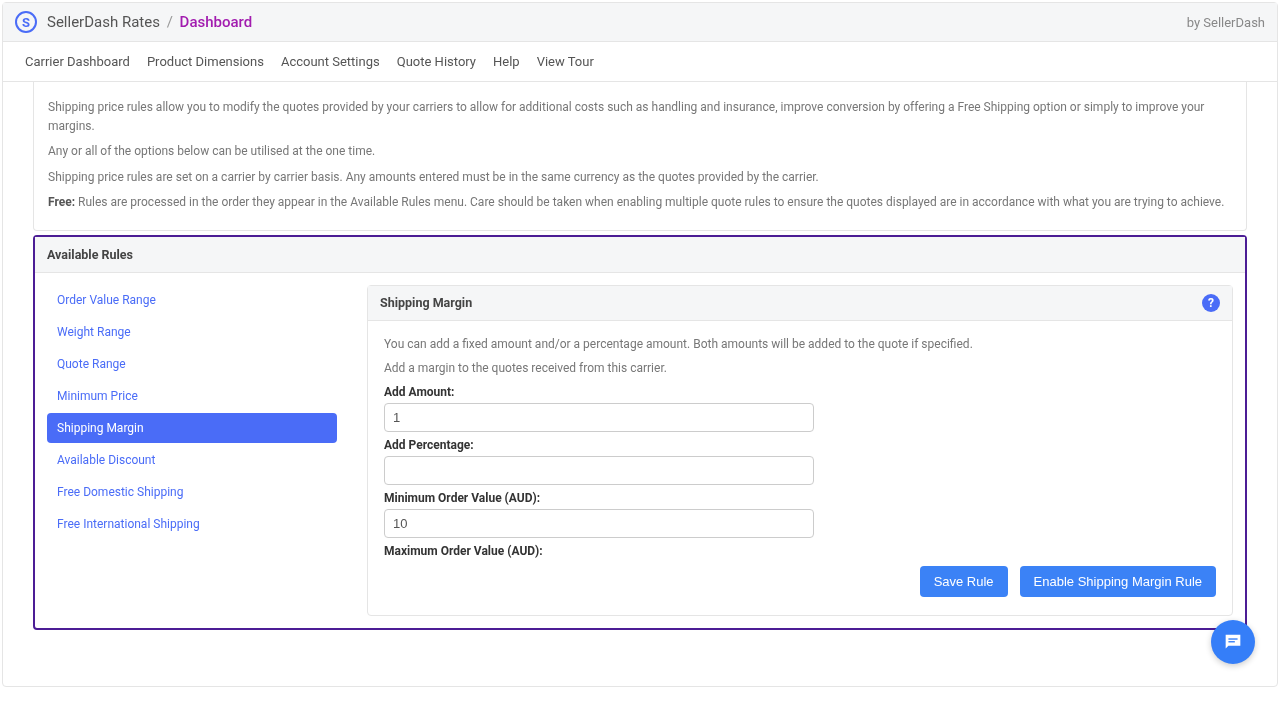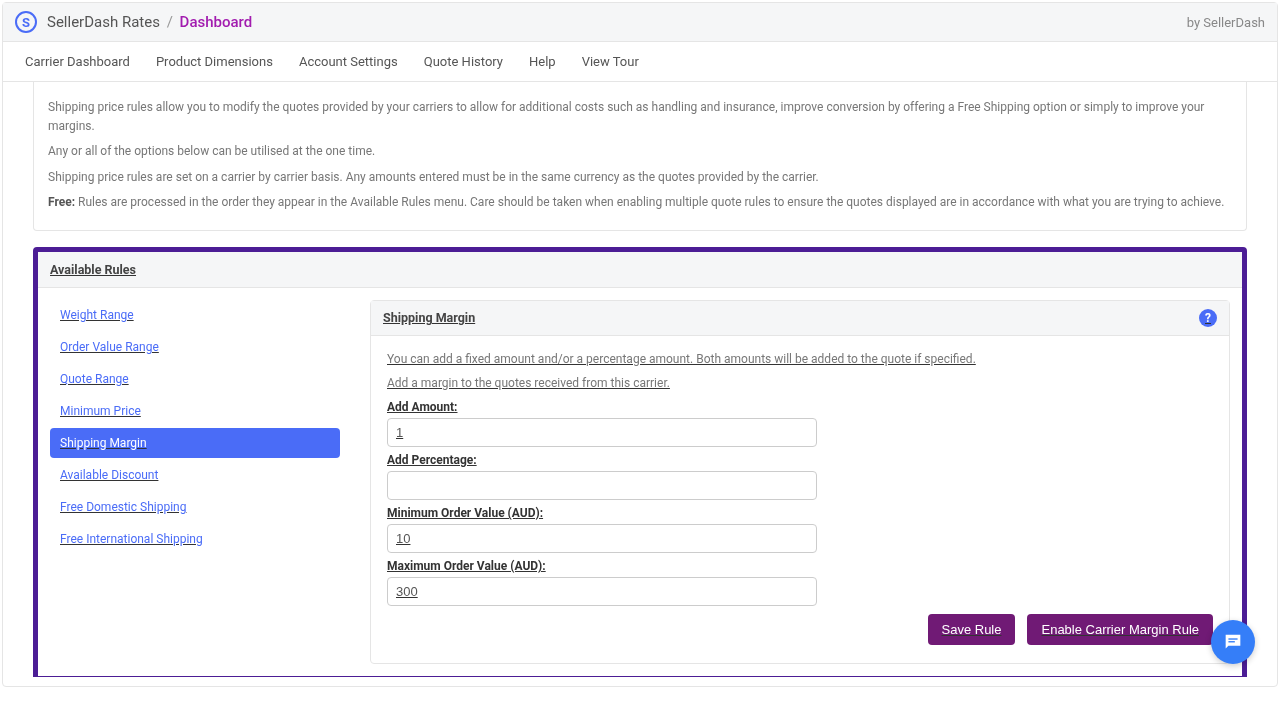--- a/index.html
+++ b/index.html
@@ -34,45 +34,44 @@
     display: flex; align-items: center; justify-content: center;
     color: #4a6cf7; font-weight: 700; font-size: 13px;
   }
   .breadcrumb { color: #555; font-size: 15px; }
   .breadcrumb .sep { color: #999; margin: 0 3px; }
   .breadcrumb .current { color: #a21caf; font-weight: 500; }
   .vendor { color: #888; font-size: 13px; }
 
   .navbar {
     display: flex;
-    gap: 26px;
+    gap: 17px;
     padding: 12px 22px;
     border-bottom: 1px solid #e5e5e5;
     font-size: 13px;
     color: #555;
   }
   .navbar a { color: #555; cursor: pointer; }
 
   .content { padding: 0 30px 30px 30px; height: calc(100% - 88px); overflow: auto; }
 
   .info-card {
     border: 1px solid #e5e5e5;
     border-top: none;
     border-radius: 0 0 4px 4px;
     padding: 16px 14px 18px 14px;
-    margin-bottom: 16px;
+    margin-bottom: 4px;
   }
   .info-card p { color: #777; font-size: 12px; line-height: 1.6; margin-bottom: 6px; }
   .info-card p:last-child { margin-bottom: 0; }
   .info-card strong { color: #555; }
 
   .panel {
-    border: 5px solid #4c1d95;
-    border-radius: 4px;
-    text-decoration: underline;
+    border: 2px solid #4c1d95;
+    border-radius: 4px;
   }
   .panel-header {
     background: #f5f6f7;
     border-bottom: 1px solid #e5e5e5;
     padding: 10px 12px;
     font-weight: 700;
     font-size: 12.5px;
     color: #444;
   }
   .panel-body { display: flex; padding: 12px; gap: 30px; }
@@ -114,21 +113,21 @@
     padding: 6px 8px;
     border: 1px solid #ccc;
     border-radius: 4px;
     font-size: 13px;
     color: #555;
     margin-bottom: 6px;
     display: block;
   }
   .button-row { display: flex; justify-content: flex-end; gap: 12px; margin-top: 8px; }
   .btn {
-    background: #701a75;
+    background: #3b82f6;
     color: #fff;
     border: none;
     padding: 8px 14px;
     border-radius: 4px;
     font-size: 13px;
     cursor: pointer;
   }
   .chat-fab {
     position: absolute;
     right: 22px; bottom: 22px;
@@ -173,22 +172,22 @@
       <p>Shipping price rules are set on a carrier by carrier basis. Any amounts entered must be in the same currency as the quotes provided by the carrier.</p>
       <p>
         <strong>Free:</strong><span> Rules are processed in the order they appear in the Available Rules menu. Care should be taken when enabling multiple quote rules to ensure the quotes displayed are in accordance with what you are trying to achieve.</span>
       </p>
     </div>
 
     <div class="panel">
       <div class="panel-header">Available Rules</div>
       <div class="panel-body">
         <div class="sidebar-rules">
+          <div class="rule-item">Order Value Range</div>
           <div class="rule-item">Weight Range</div>
-          <div class="rule-item">Order Value Range</div>
           <div class="rule-item">Quote Range</div>
           <div class="rule-item">Minimum Price</div>
           <div class="rule-item active">Shipping Margin</div>
           <div class="rule-item">Available Discount</div>
           <div class="rule-item">Free Domestic Shipping</div>
           <div class="rule-item">Free International Shipping</div>
         </div>
 
         <div class="rule-panel">
           <div class="rule-panel-header">
@@ -202,25 +201,24 @@
             <label class="field-label">Add Amount:</label>
             <input class="text-input" type="text" value="1" style="">
 
             <label class="field-label">Add Percentage:</label>
             <input class="text-input" type="text" value="" style="">
 
             <label class="field-label">Minimum Order Value (AUD):</label>
             <input class="text-input" type="text" value="10" style="">
 
             <label class="field-label">Maximum Order Value (AUD):</label>
-            <input class="text-input" type="text" value="300" style="">
 
             <div class="button-row">
               <button class="btn">Save Rule</button>
-              <button class="btn">Enable Carrier Margin Rule</button>
+              <button class="btn">Enable Shipping Margin Rule</button>
             </div>
           </div>
         </div>
       </div>
     </div>
   </div>
 
   <div class="chat-fab">
     <svg width="22" height="22" viewBox="0 0 24 24" fill="#fff">
       <path d="M4 4h16v12H7l-3 3V4z"></path>

